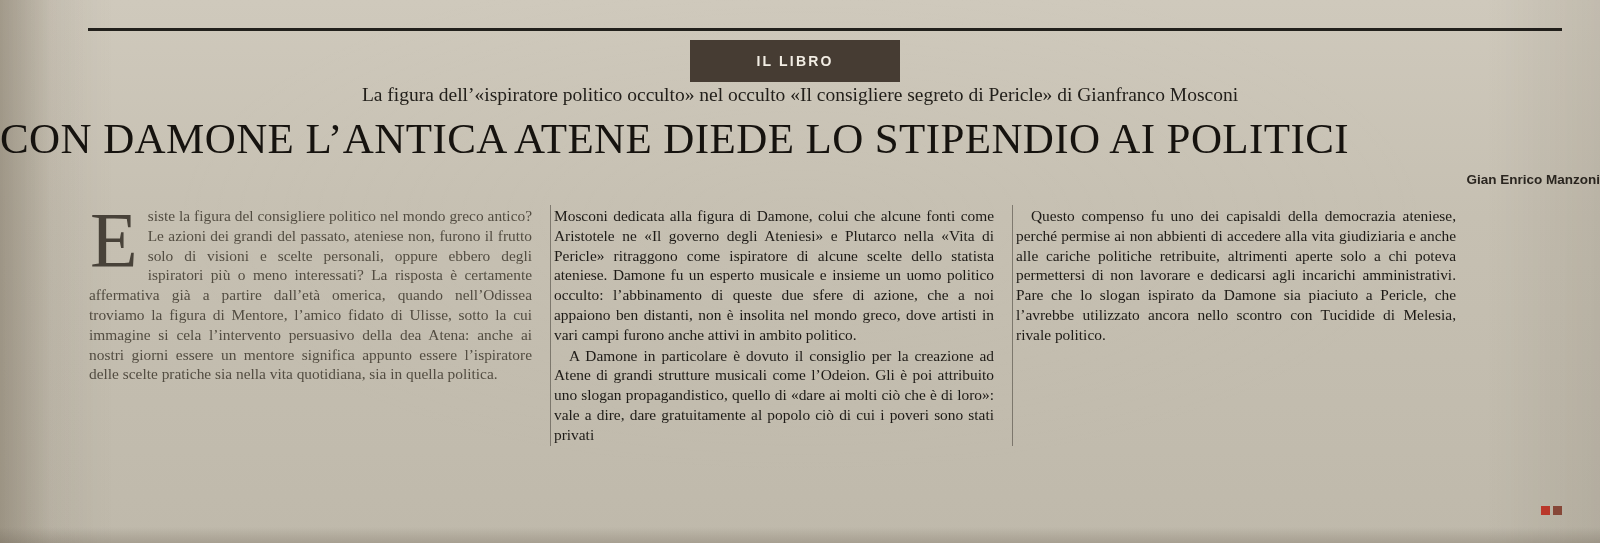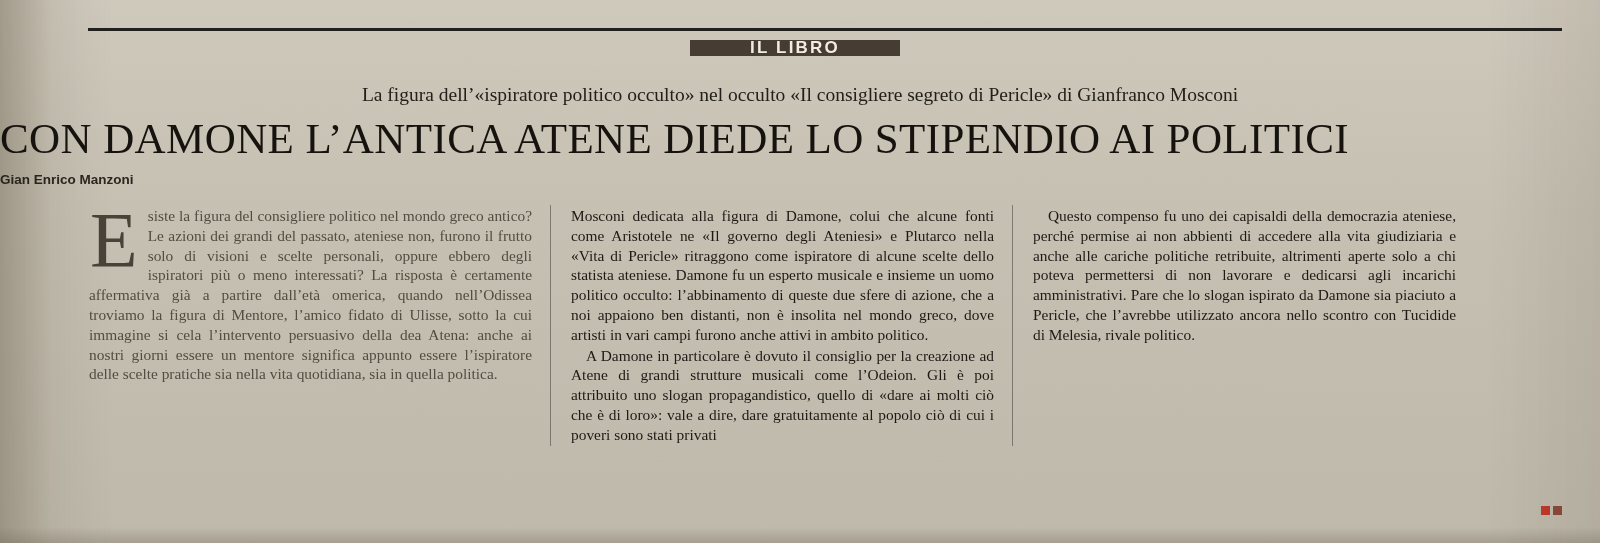--- a/index.html
+++ b/index.html
@@ -34,30 +34,30 @@
     right: 38px;
     top: 28px;
     height: 3px;
     background: #22201c;
   }
   .kicker-bar {
     position: absolute;
     left: 690px;
     top: 40px;
     width: 210px;
-    height: 16px;
+    height: 42px;
     background: #463c33;
     color: #f2ede4;
     display: flex;
     align-items: center;
     justify-content: center;
     letter-spacing: 2.2px;
     font-family: "Liberation Sans", sans-serif;
     font-weight: bold;
-    font-size: 17px;
+    font-size: 14px;
   }
   .subhead {
     position: absolute;
     left: 0; right: 0;
     top: 84px;
     text-align: center;
     font-size: 19.5px;
     font-family: "Liberation Serif", serif;
     color: #23201b;
   }
@@ -68,42 +68,42 @@
     text-align: left;
     font-size: 43px;
     letter-spacing: 0.4px;
     font-family: "Liberation Serif", serif;
     color: #16130f;
   }
   .byline {
     position: absolute;
     left: 0; right: 0;
     top: 172px;
-    text-align: left;
+    text-align: right;
     font-family: "Liberation Sans", sans-serif;
     font-weight: bold;
     font-size: 13.5px;
     color: #2b2620;
   }
   .columns {
     position: absolute;
     left: 88px;
     top: 205px;
     width: 1478px;
     display: flex;
     gap: 0;
   }
   .col {
     width: 462px;
     padding-right: 17px;
     box-sizing: border-box;
     position: relative;
   }
   .col + .col {
-    padding-left: 19px;
+    padding-left: 2px;
     border-left: 1px solid rgba(40,35,28,0.45);
   }
   .col p {
     margin: 1px;
     font-size: 15.4px;
     line-height: 1.285;
     text-align: justify;
     text-justify: inter-word;
     hyphens: auto;
   }

